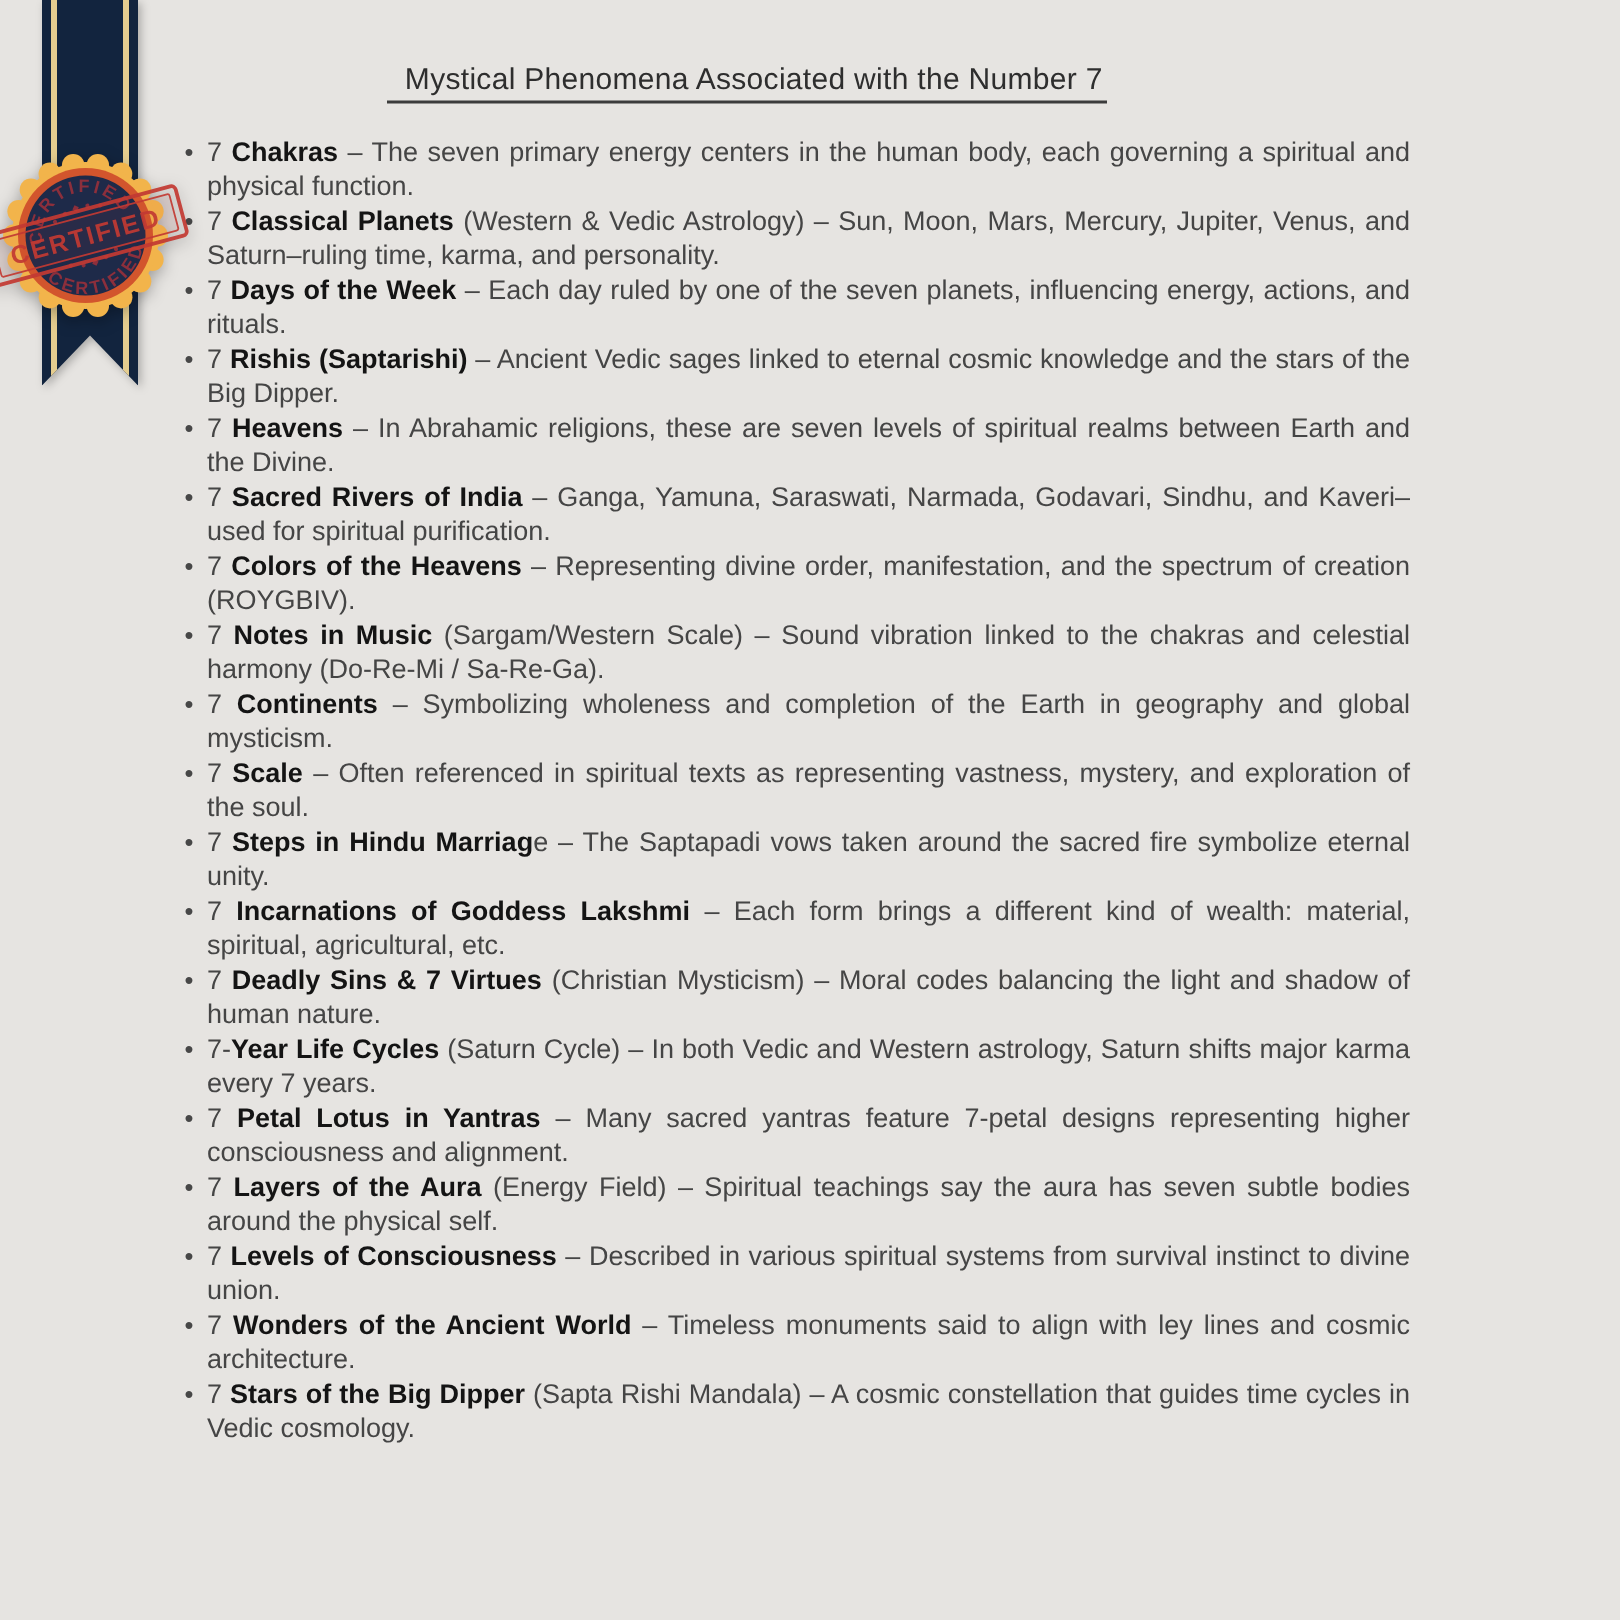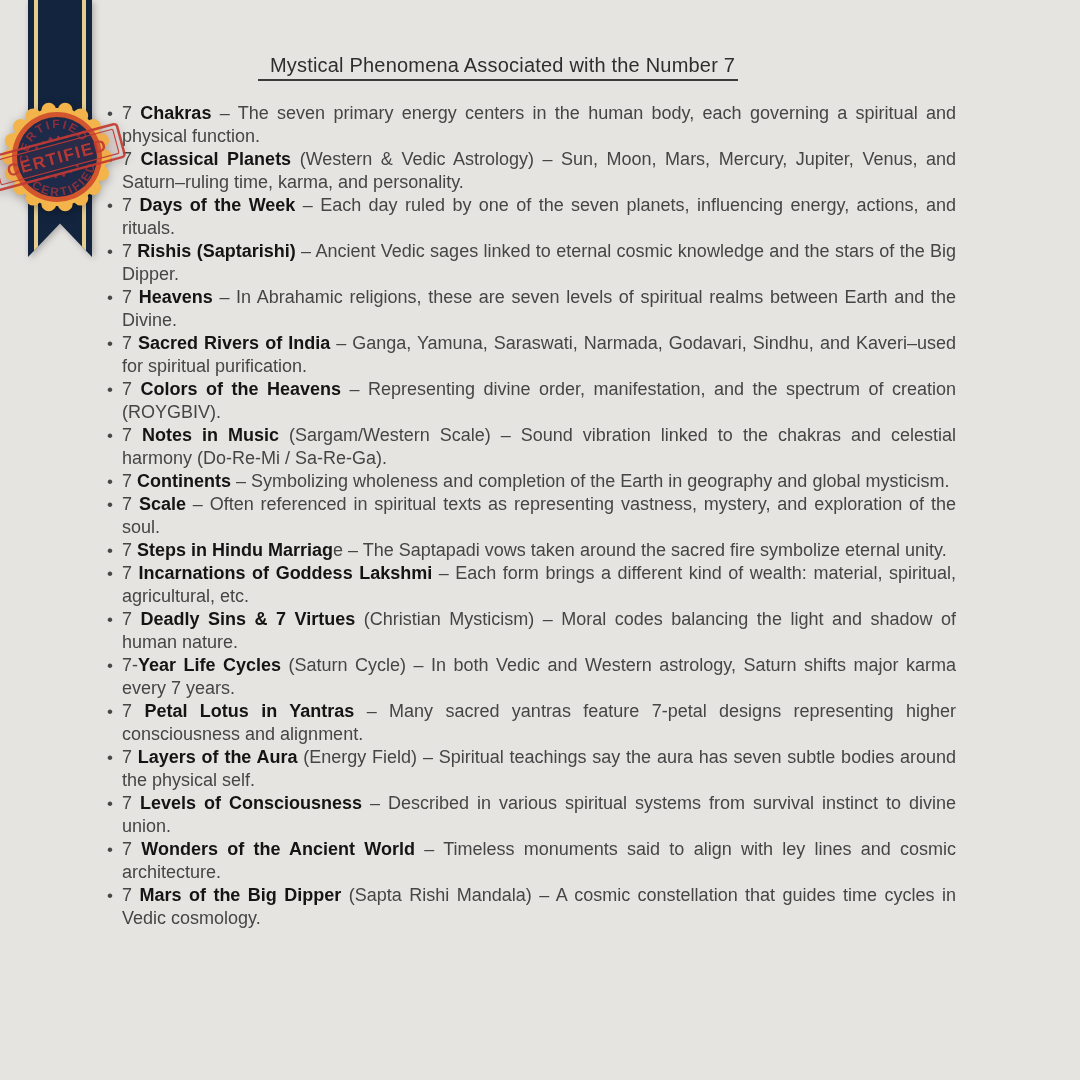--- a/index.html
+++ b/index.html
@@ -1,24 +1,24 @@
 <!DOCTYPE html>
 <html><head>
 <meta charset="utf-8">
 <style>
   html,body{margin:0;padding:0;background:#cfcfcf}
   .page{position:relative;width:1080px;height:1080px;background:#e6e4e1;
         font-family:"Liberation Sans",sans-serif;overflow:hidden}
 
   
-  .content{position:absolute;left:122px;top:52px;width:834px;z-index:1}
+  .content{position:absolute;left:122px;top:40px;width:834px;z-index:1}
   h1{font-size:20px;font-weight:400;color:#2e2e2e;text-align:center;
      margin:0 82px 0 0;line-height:26px;letter-spacing:.2px}
   .underline{border-bottom:2px solid #3c3c3c;padding:0 3px 3px 12px}
-  ul.phenomena{list-style:none;margin:24px 0 0;padding:0}
+  ul.phenomena{list-style:none;margin:24px 16px 0;padding:0}
   ul.phenomena li{position:relative;font-size:18px;line-height:23px;color:#454545;
      text-align:justify;text-justify:inter-word}
   ul.phenomena li::before{content:"\2022";position:absolute;left:-15px;top:0;
      color:#474747;font-size:17px}
   ul.phenomena b{color:#141414;font-weight:700}
 
   
   .ribbon-wrap{position:absolute;left:28px;top:0;width:64px;height:257px;z-index:2;
      filter:drop-shadow(2px 2px 3px rgba(0,0,0,.25))}
   .ribbon{width:100%;height:100%;background:#12243e;position:relative;
@@ -70,21 +70,21 @@
 
   <li class="item"><span class="pre">7 </span><b class="term">Petal Lotus in Yantras</b><span class="desc"> – Many sacred yantras feature 7-petal designs representing higher consciousness and alignment.</span></li>
 
   <li class="item"><span class="pre">7 </span><b class="term">Layers of the Aura</b><span class="desc"> (Energy Field) – Spiritual teachings say the aura has seven subtle bodies around the physical self.</span></li>
 
   <li class="item"><span class="pre">7 </span><b class="term">Levels of Consciousness</b><span class="desc"> – Described in various spiritual systems from survival instinct to divine union.</span></li>
 
 
   <li class="item"><span class="pre">7 </span><b class="term">Wonders of the Ancient World</b><span class="desc"> – Timeless monuments said to align with ley lines and cosmic architecture.</span></li>
 
-  <li class="item"><span class="pre">7 </span><b class="term">Mars of the Big Dipper</b><span class="desc"> (Sapta Rishi Mandala) – A cosmic constellation that guides time cycles in Vedic cosmology.</span></li>
+  <li class="item"><span class="pre">7 </span><b class="term">Stars of the Big Dipper</b><span class="desc"> (Sapta Rishi Mandala) – A cosmic constellation that guides time cycles in Vedic cosmology.</span></li>
 </ul>
   </div>
 
   <div class="ribbon-wrap">
     <div class="ribbon">
       <div class="stripe left"></div>
       <div class="stripe right"></div>
     </div>
   </div>
 

